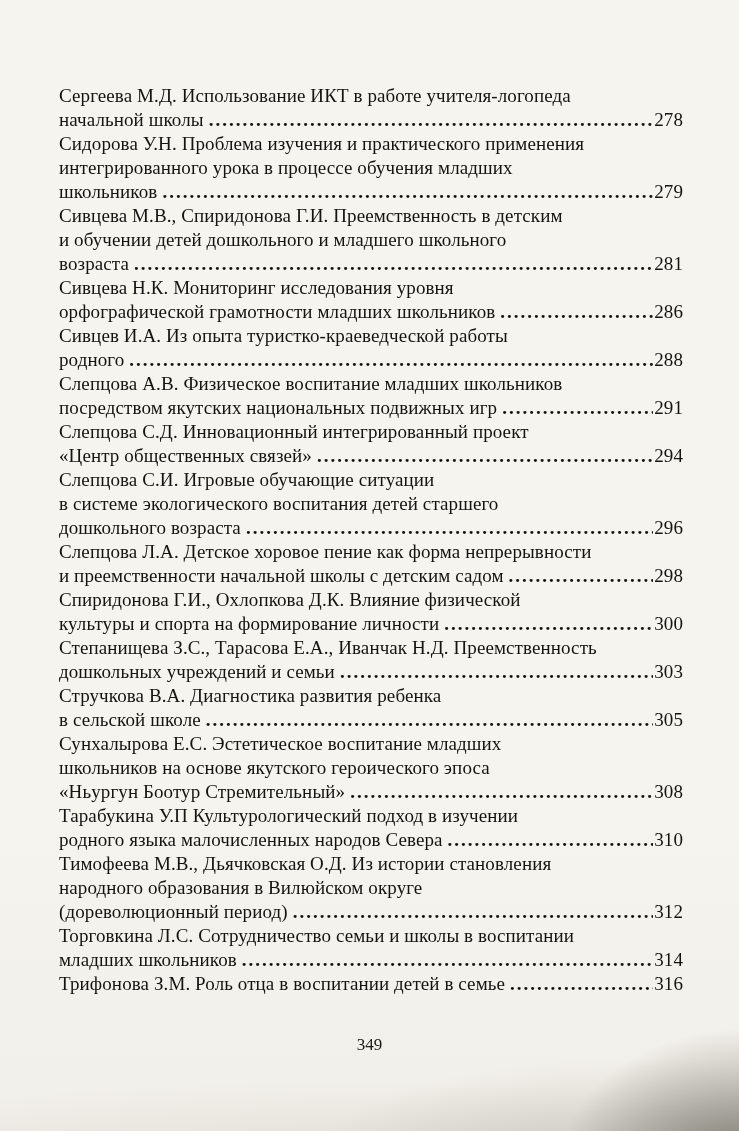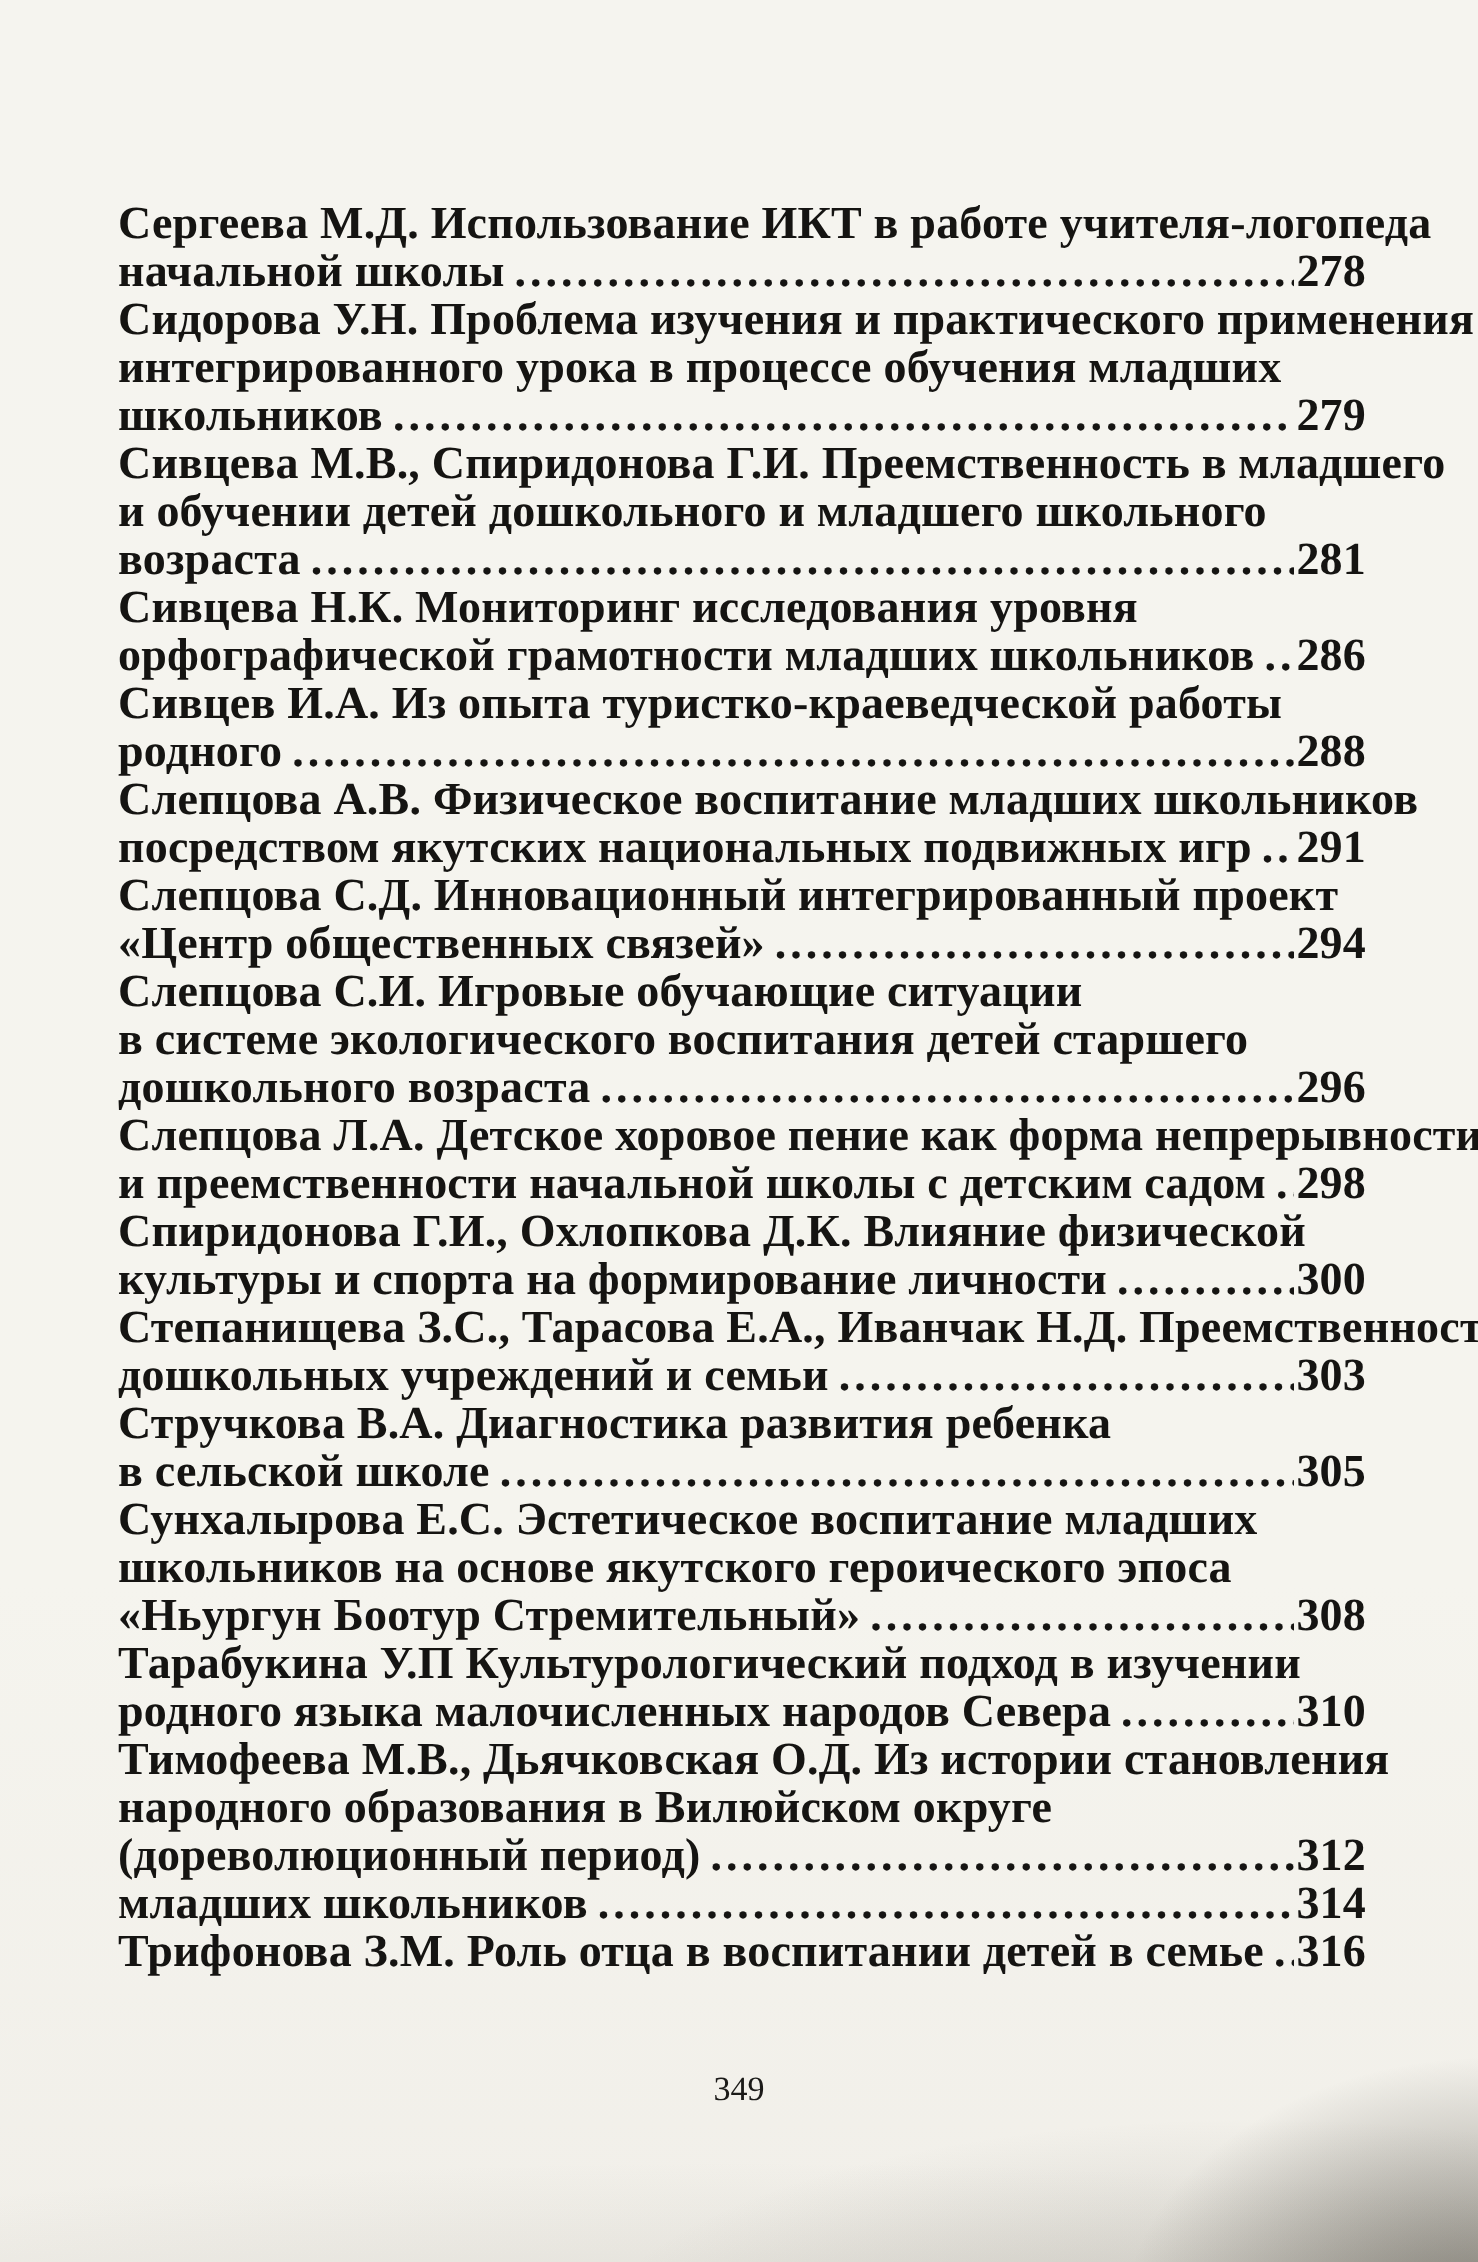--- a/index.html
+++ b/index.html
@@ -15,25 +15,25 @@
     background:
       radial-gradient(ellipse 300px 220px at 101% 103%, rgba(62,58,48,0.60), rgba(62,58,48,0) 62%),
       radial-gradient(ellipse 520px 180px at 85% 104%, rgba(95,90,78,0.25), rgba(95,90,78,0) 65%),
       radial-gradient(ellipse 900px 120px at 50% 103%, rgba(120,115,102,0.14), rgba(120,115,102,0) 70%),
       linear-gradient(180deg, #f5f4ef 0%, #f5f4ee 70%, #f1efe9 100%);
   }
 
   .toc {
     position: absolute;
     left: 59px;
-    top: 100px;
+    top: 84px;
     width: 624px;
-    font-size: 23px;
+    font-size: 19px;
     line-height: 24px;
-    font-weight: 700;
+    font-weight: 400;
     letter-spacing: 0.1px;
   }
 
   .entry { }
 
   .line {
     display: flex;
     align-items: baseline;
     min-height: 24px;
   }
@@ -97,21 +97,21 @@
         </div>
         <div class="line">
           <span class="txt">школьников</span>
           <span class="dots"></span>
           <span class="pagenum">279</span>
         </div>
       </div>
       <div class="entry">
         <div class="line">
           <span class="authors">Сивцева М.В., Спиридонова Г.И. </span>
-          <span class="txt">Преемственность в младшего</span>
+          <span class="txt">Преемственность в детским</span>
         </div>
         <div class="line">
           <span class="txt">и обучении детей дошкольного и младшего школьного</span>
         </div>
         <div class="line">
           <span class="txt">возраста</span>
           <span class="dots"></span>
           <span class="pagenum">281</span>
         </div>
       </div>
@@ -250,20 +250,24 @@
         <div class="line">
           <span class="txt">народного образования в Вилюйском округе</span>
         </div>
         <div class="line">
           <span class="txt">(дореволюционный период)</span>
           <span class="dots"></span>
           <span class="pagenum">312</span>
         </div>
       </div>
       <div class="entry">
+        <div class="line">
+          <span class="authors">Торговкина Л.С. </span>
+          <span class="txt">Сотрудничество семьи и школы в воспитании</span>
+        </div>
         <div class="line">
           <span class="txt">младших школьников</span>
           <span class="dots"></span>
           <span class="pagenum">314</span>
         </div>
       </div>
       <div class="entry">
         <div class="line">
           <span class="authors">Трифонова З.М. </span>
           <span class="txt">Роль отца в воспитании детей в семье</span>

